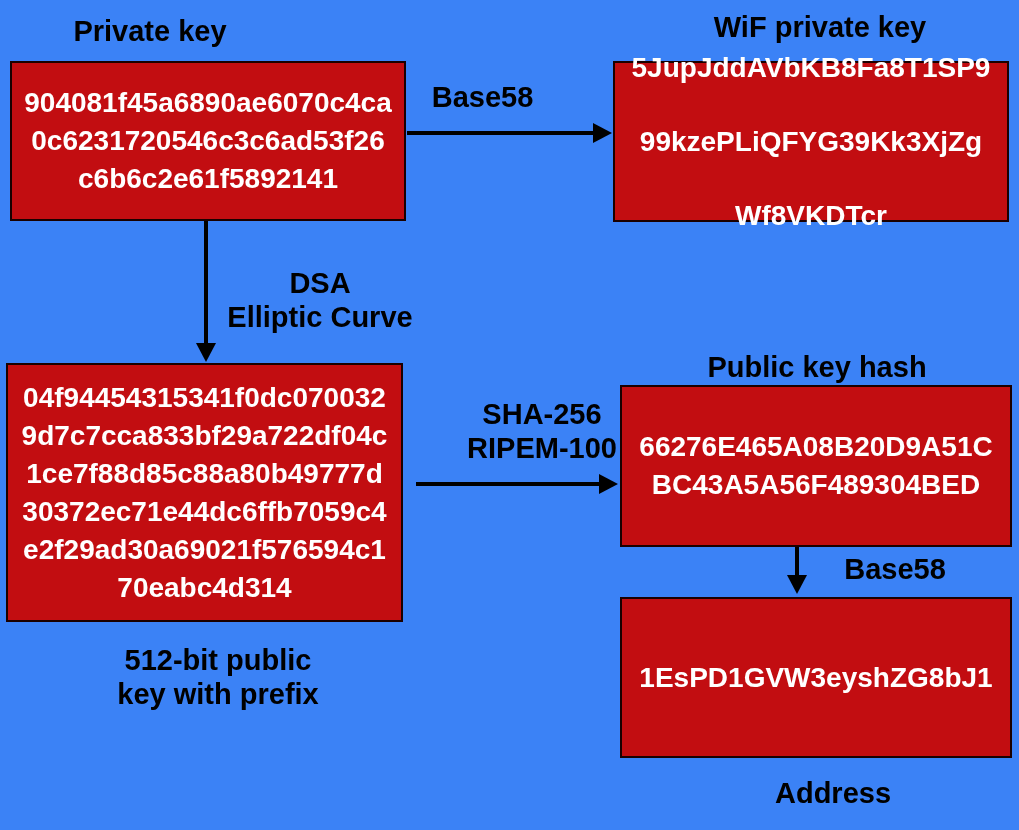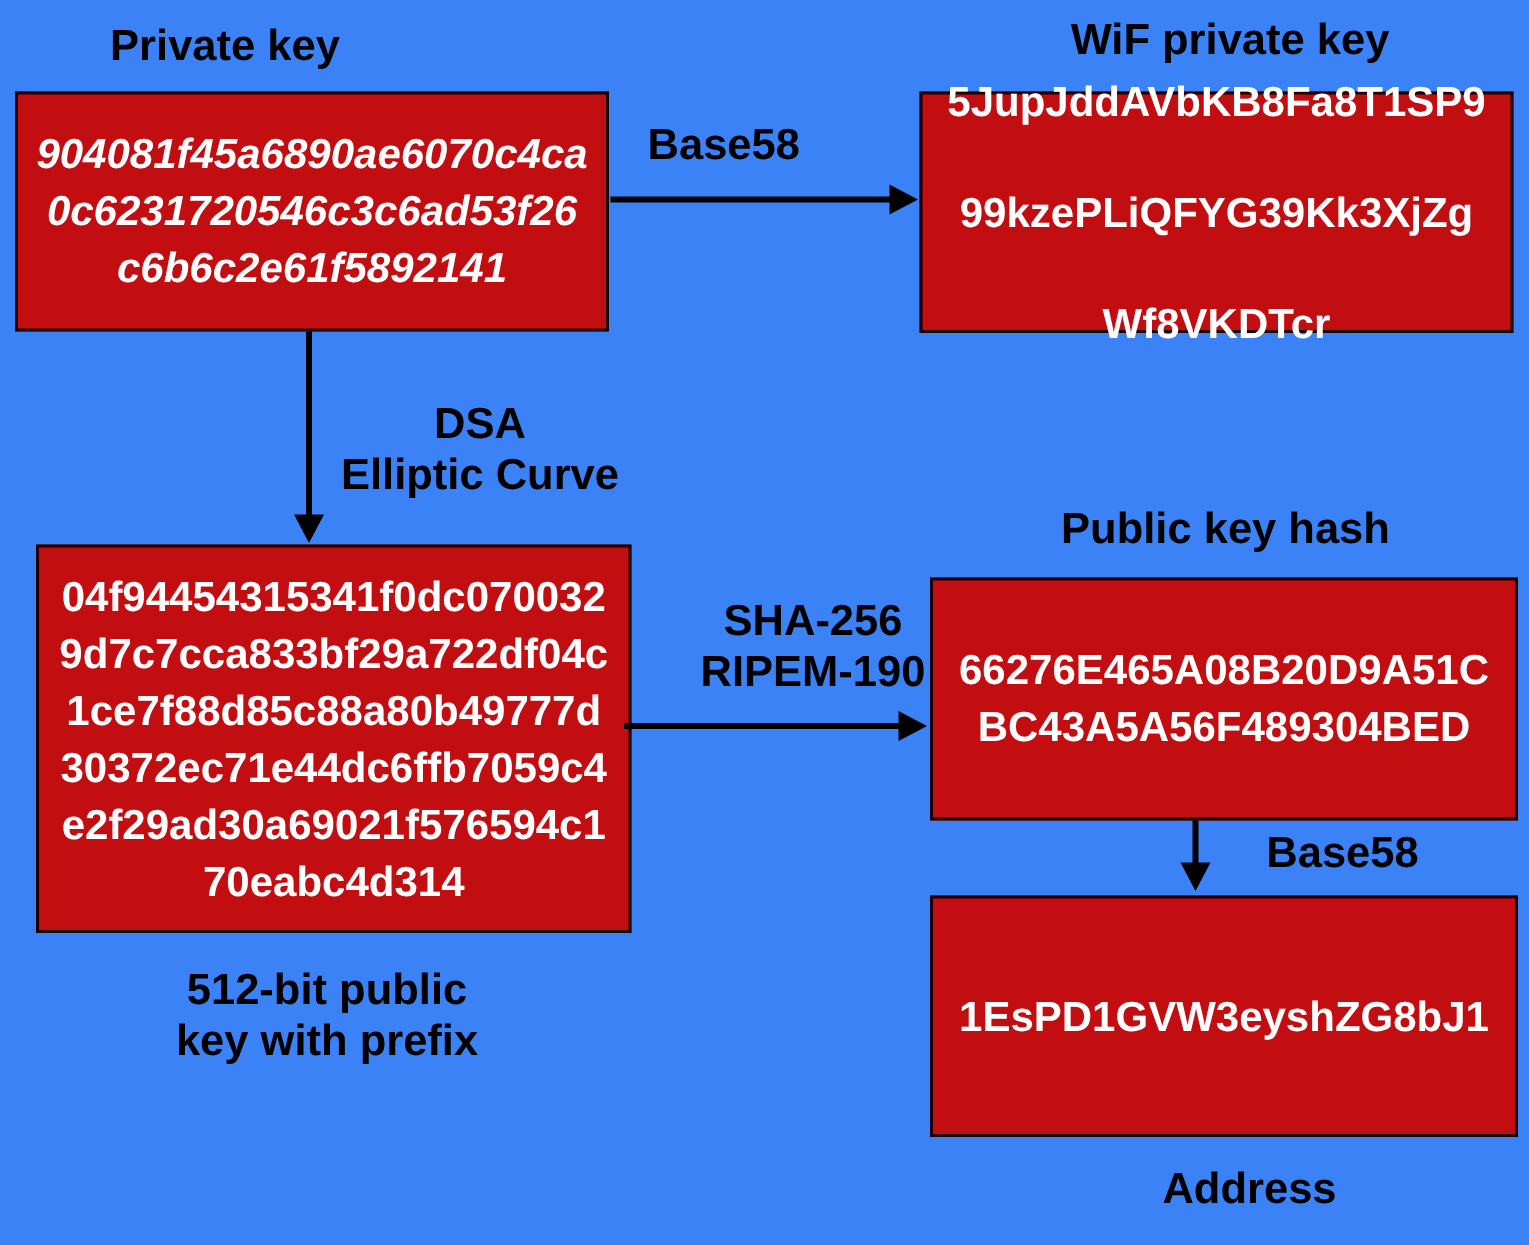--- a/index.html
+++ b/index.html
@@ -67,21 +67,21 @@
     border-right: 10px solid transparent;
     border-top: 19px solid #000000;
   }
 </style>
 </head>
 <body>
 
 <div class="canvas">
 
   <div class="diagram-label" style="left:30px; top:14px; width:240px;">Private key</div>
-  <div class="node-box" style="left:10px; top:61px; width:396px; height:160px;font-style:italic;">
+  <div class="node-box" style="left:10px; top:61px; width:396px; height:160px;">
     <div class="key-line">904081f45a6890ae6070c4ca</div>
     <div class="key-line">0c6231720546c3c6ad53f26</div>
     <div class="key-line">c6b6c2e61f5892141</div>
   </div>
 
   <div class="diagram-label" style="left:670px; top:10px; width:300px;text-align:center;">WiF private key</div>
   <div class="node-box" style="left:613px; top:61px; width:396px; height:161px;gap:36px;">
     <div class="key-line">5JupJddAVbKB8Fa8T1SP9</div>
     <div class="key-line">99kzePLiQFYG39Kk3XjZg</div>
     <div class="key-line">Wf8VKDTcr</div>
@@ -95,43 +95,43 @@
 
   <div class="diagram-label" style="left:215px; top:266px; width:210px;">
     <div>DSA</div>
     <div>Elliptic Curve</div>
   </div>
   <div>
     <div class="arrow-line-v" style="left:204px; top:221px; height:124px;"></div>
     <div class="arrow-head-down" style="left:196px; top:343px;"></div>
   </div>
 
-  <div class="node-box" style="left:24px; top:363px; width:397px; height:259px;">
+  <div class="node-box" style="left:6px; top:363px; width:397px; height:259px;">
     <div class="key-line">04f94454315341f0dc070032</div>
     <div class="key-line">9d7c7cca833bf29a722df04c</div>
     <div class="key-line">1ce7f88d85c88a80b49777d</div>
     <div class="key-line">30372ec71e44dc6ffb7059c4</div>
     <div class="key-line">e2f29ad30a69021f576594c1</div>
     <div class="key-line">70eabc4d314</div>
   </div>
   <div class="diagram-label" style="left:68px; top:643px; width:300px;">
     <div>512-bit public</div>
     <div>key with prefix</div>
   </div>
 
   <div class="diagram-label" style="left:442px; top:397px; width:200px;">
     <div>SHA-256</div>
-    <div>RIPEM-190</div>
+    <div>RIPEM-100</div>
   </div>
   <div>
     <div class="arrow-line-h" style="left:416px; top:482px; width:185px;"></div>
     <div class="arrow-head-right" style="left:599px; top:474px;"></div>
   </div>
 
-  <div class="diagram-label" style="left:667px; top:336px; width:300px;text-align:center;">Public key hash</div>
+  <div class="diagram-label" style="left:667px; top:350px; width:300px;text-align:center;">Public key hash</div>
   <div class="node-box" style="left:620px; top:385px; width:392px; height:162px;">
     <div class="key-line">66276E465A08B20D9A51C</div>
     <div class="key-line">BC43A5A56F489304BED</div>
   </div>
 
   <div class="diagram-label" style="left:830px; top:552px; width:130px;">Base58</div>
   <div>
     <div class="arrow-line-v" style="left:795px; top:547px; height:30px;"></div>
     <div class="arrow-head-down" style="left:787px; top:575px;"></div>
   </div>

